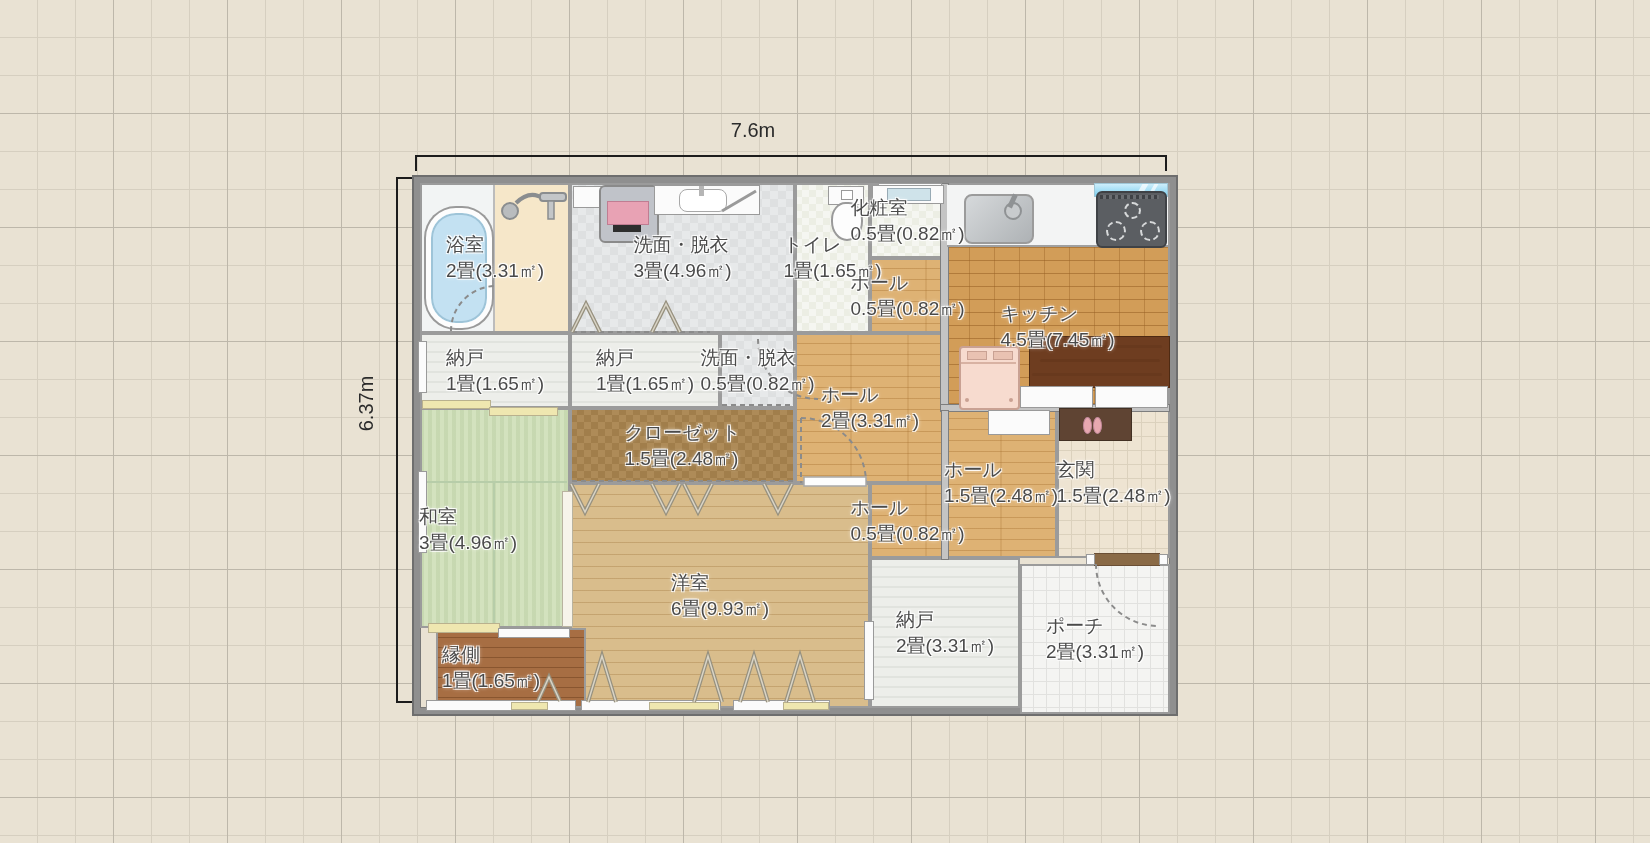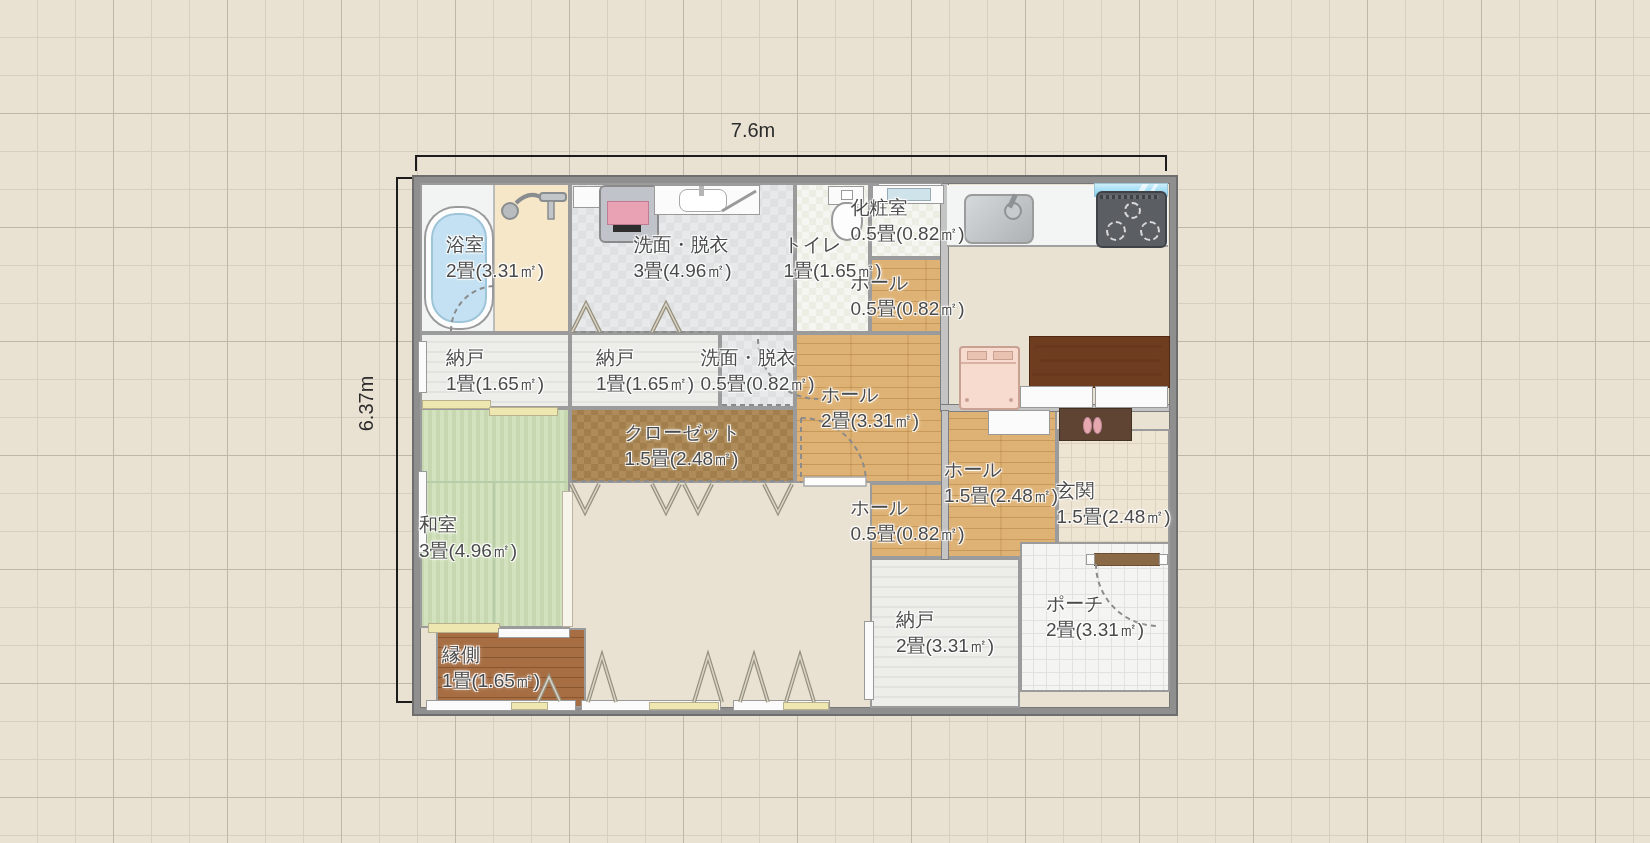--- a/index.html
+++ b/index.html
@@ -49,21 +49,21 @@
                      repeating-linear-gradient(90deg,rgba(150,95,35,0) 0 24px,rgba(150,95,35,.4) 24px 25px);}
   .floor-storage{background:repeating-linear-gradient(180deg,#edeeea 0 8px,#e1e3de 8px 10px);}
   .floor-closet{background-color:#ae8b58;
     background-image:linear-gradient(45deg,#a17e4b 25%,transparent 25% 75%,#a17e4b 75%),
                      linear-gradient(45deg,#a17e4b 25%,transparent 25% 75%,#a17e4b 75%);
     background-size:14px 14px;background-position:0 0,7px 7px;text-decoration:underline;}
   .floor-tatami{background-color:#d3e2be;
     background-image:repeating-linear-gradient(90deg,rgba(130,160,100,.15) 0 4px,transparent 4px 8px);}
   .floor-tile-beige{background-color:#eee4d2;
     background-image:linear-gradient(#dbd1bd 1px,transparent 1px),linear-gradient(90deg,#dbd1bd 1px,transparent 1px);
-    background-size:14px 14px;margin-top:21px;}
+    background-size:14px 14px;}
   .floor-tile-white{background-color:#f4f4f2;
     background-image:linear-gradient(#e1e1df 1px,transparent 1px),linear-gradient(90deg,#e1e1df 1px,transparent 1px);
     background-size:13px 13px;}
   .wall{position:absolute;background:#c4c4c4;border:1px solid #7d7d7d;z-index:8;}
   .fix{position:absolute;z-index:10;}
   .whitebox{background:#fbfbfb;border:1px solid #9a9a9a;}
   .yellowband{background:#efe7b0;border:1px solid #b9b18e;}
   svg.overlay{position:absolute;left:0;top:0;z-index:15;pointer-events:none;}
   
   .dim{position:absolute;z-index:3;}
@@ -102,20 +102,26 @@
       <div class="rname">化粧室</div>
       <div class="rsize">0.5畳(0.82㎡)</div>
     </div>
   </div>
   <div class="room floor-wood" style="left:450px;top:75px;width:75px;height:75px">
     <div class="room-label">
       <div class="rname">ホール</div>
       <div class="rsize">0.5畳(0.82㎡)</div>
     </div>
   </div>
+  <div class="room floor-brick" style="left:525px;top:0;width:225px;height:225px">
+    <div class="room-label" style="top:64%;">
+      <div class="rname">キッチン</div>
+      <div class="rsize">4.5畳(7.45㎡)</div>
+    </div>
+  </div>
   <div class="room floor-storage" style="left:0;top:150px;width:150px;height:75px">
     <div class="room-label">
       <div class="rname">納戸</div>
       <div class="rsize">1畳(1.65㎡)</div>
     </div>
   </div>
   <div class="room floor-storage" style="left:150px;top:150px;width:150px;height:75px">
     <div class="room-label">
       <div class="rname">納戸</div>
       <div class="rsize">1畳(1.65㎡)</div>
@@ -133,56 +139,62 @@
       <div class="rsize">2畳(3.31㎡)</div>
     </div>
   </div>
   <div class="room floor-closet" style="left:150px;top:225px;width:225px;height:75px">
     <div class="room-label">
       <div class="rname">クローゼット</div>
       <div class="rsize">1.5畳(2.48㎡)</div>
     </div>
   </div>
   <div class="room floor-tatami" style="left:0;top:225px;width:150px;height:220px">
-    <div class="room-label" style="margin-left:-27px;margin-top:20px;">
+    <div class="room-label" style="margin-left:-27px;margin-top:12px;">
       <div class="rname">和室</div>
       <div class="rsize">3畳(4.96㎡)</div>
     </div>
   </div>
   <div class="room floor-wood" style="left:525px;top:225px;width:112px;height:150px">
     <div class="room-label">
       <div class="rname">ホール</div>
       <div class="rsize">1.5畳(2.48㎡)</div>
     </div>
   </div>
   <div class="room floor-tile-beige" style="left:637px;top:225px;width:113px;height:150px">
     <div class="room-label">
       <div class="rname">玄関</div>
       <div class="rsize">1.5畳(2.48㎡)</div>
     </div>
   </div>
   <div class="room floor-wood" style="left:450px;top:300px;width:75px;height:75px">
     <div class="room-label">
       <div class="rname">ホール</div>
       <div class="rsize">0.5畳(0.82㎡)</div>
+    </div>
+  </div>
+  <div class="room floor-wood-light" style="left:150px;top:300px;width:300px;height:225px">
+    <div class="room-label">
+      <div class="rname">洋室</div>
+      <div class="rsize">6畳(9.93㎡)</div>
     </div>
   </div>
   <div class="room floor-wood-dark" style="left:16px;top:445px;width:150px;height:80px">
     <div class="room-label" style="margin-left:-20px;">
       <div class="rname">縁側</div>
       <div class="rsize">1畳(1.65㎡)</div>
     </div>
   </div>
   <div class="room floor-storage" style="left:450px;top:375px;width:150px;height:150px">
     <div class="room-label">
       <div class="rname">納戸</div>
       <div class="rsize">2畳(3.31㎡)</div>
     </div>
   </div>
-  <div class="room floor-tile-white" style="left:600px;top:359px;width:150px;height:150px">
+  <div class="room floor-tile-white" style="left:600px;top:381px;width:150px;height:150px">
     <div class="room-label">
       <div class="rname">ポーチ</div>
       <div class="rsize">2畳(3.31㎡)</div>
     </div>
   </div>
 
   <div class="wall" style="left:520px;top:0;width:7px;height:223px;"></div>
   <div class="wall" style="left:520px;top:221px;width:228px;height:6px;"></div>
   <div class="wall" style="left:521px;top:227px;width:6px;height:148px;"></div>
 

